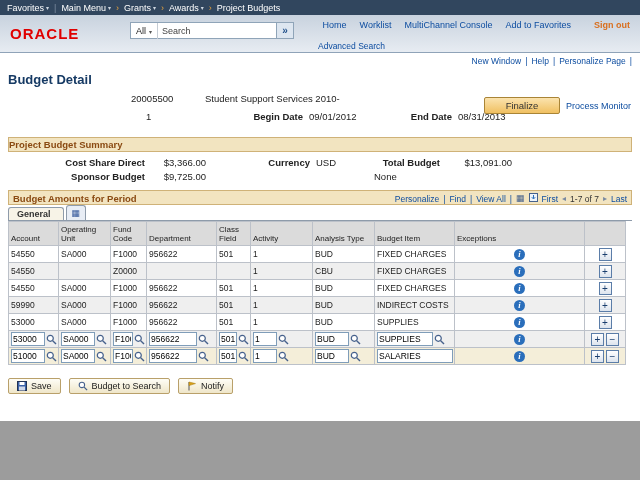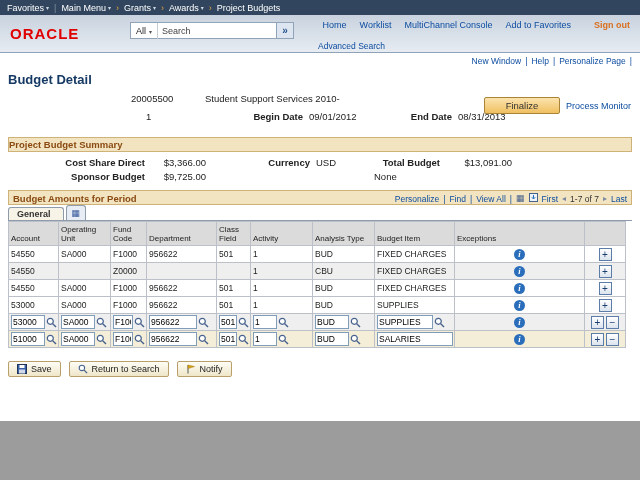--- a/index.html
+++ b/index.html
@@ -247,20 +247,32 @@
           <td>SA000</td>
           <td>F1000</td>
           <td>956622</td>
           <td>501</td>
           <td>1</td>
           <td>BUD</td>
           <td>FIXED CHARGES</td>
           <td class="c"><span class="info-i">i</span></td>
           <td class="c"><span class="btn-sq">+</span></td>
         </tr>
+        <tr class="alt">
+          <td>59990</td>
+          <td>SA000</td>
+          <td>F1000</td>
+          <td>956622</td>
+          <td>501</td>
+          <td>1</td>
+          <td>BUD</td>
+          <td>INDIRECT COSTS</td>
+          <td class="c"><span class="info-i">i</span></td>
+          <td class="c"><span class="btn-sq">+</span></td>
+        </tr>
         <tr>
           <td>53000</td>
           <td>SA000</td>
           <td>F1000</td>
           <td>956622</td>
           <td>501</td>
           <td>1</td>
           <td>BUD</td>
           <td>SUPPLIES</td>
           <td class="c"><span class="info-i">i</span></td>
@@ -348,21 +360,21 @@
           <rect x="2.5" y="1" width="5" height="3" fill="#ffffff"></rect>
           <rect x="2" y="5.5" width="6" height="4" fill="#cfd8e8"></rect>
         </svg>
       <span>Save</span>
     </button>
     <button class="ps-btn">
       <svg width="10" height="10" viewBox="0 0 11 11">
           <circle cx="4.3" cy="4.3" r="3" fill="#fff" stroke="#46618c" stroke-width="1.2"></circle>
           <line x1="6.7" y1="6.7" x2="10" y2="10" stroke="#46618c" stroke-width="1.4"></line>
         </svg>
-      <span>Return to Search</span>
+      <span>Budget to Search</span>
     </button>
     <button class="ps-btn">
       <svg width="10" height="10" viewBox="0 0 10 10">
           <line x1="2" y1="1" x2="2" y2="9.5" stroke="#555555" stroke-width="1"></line>
           <path d="M2 1 L8.5 2.6 L2 4.6 Z" fill="#d8a018" stroke="#a97c10" stroke-width="0.5"></path>
         </svg>
       <span>Notify</span>
     </button>
   </div>
 

